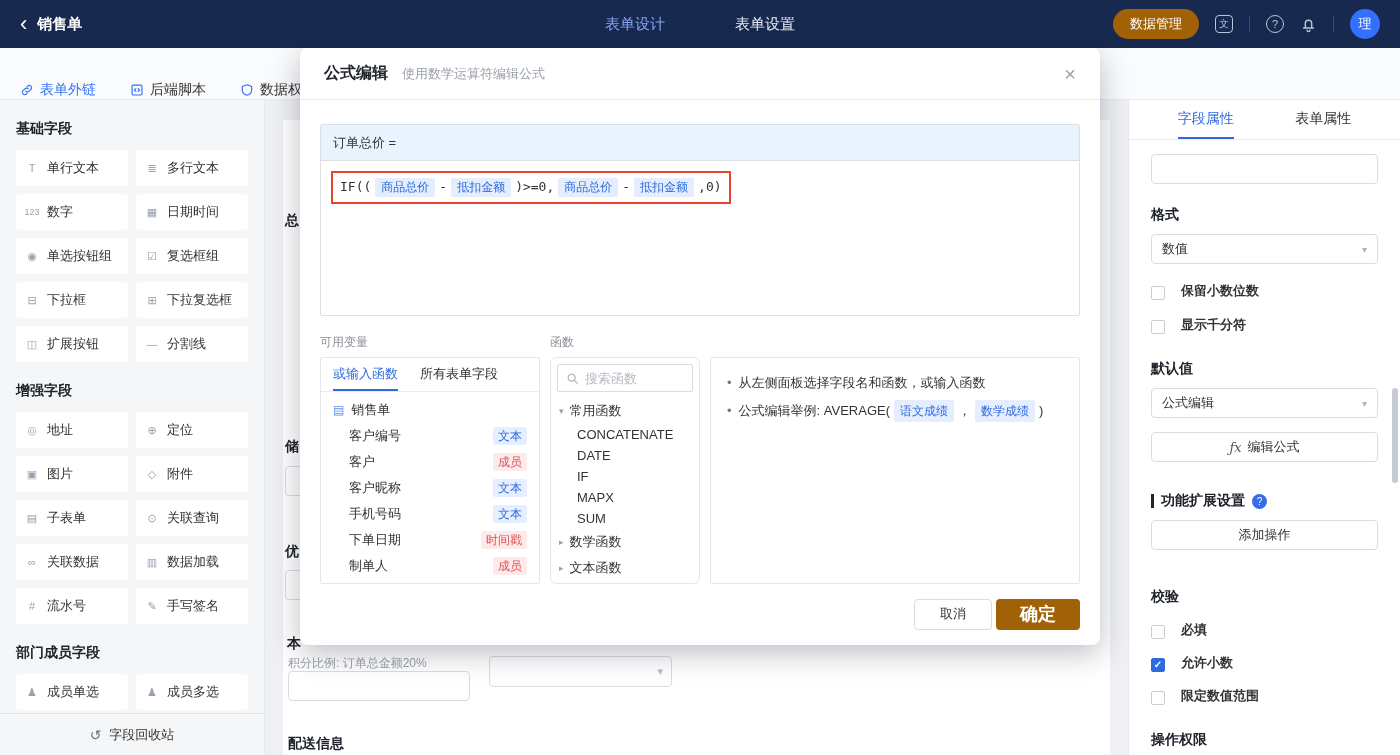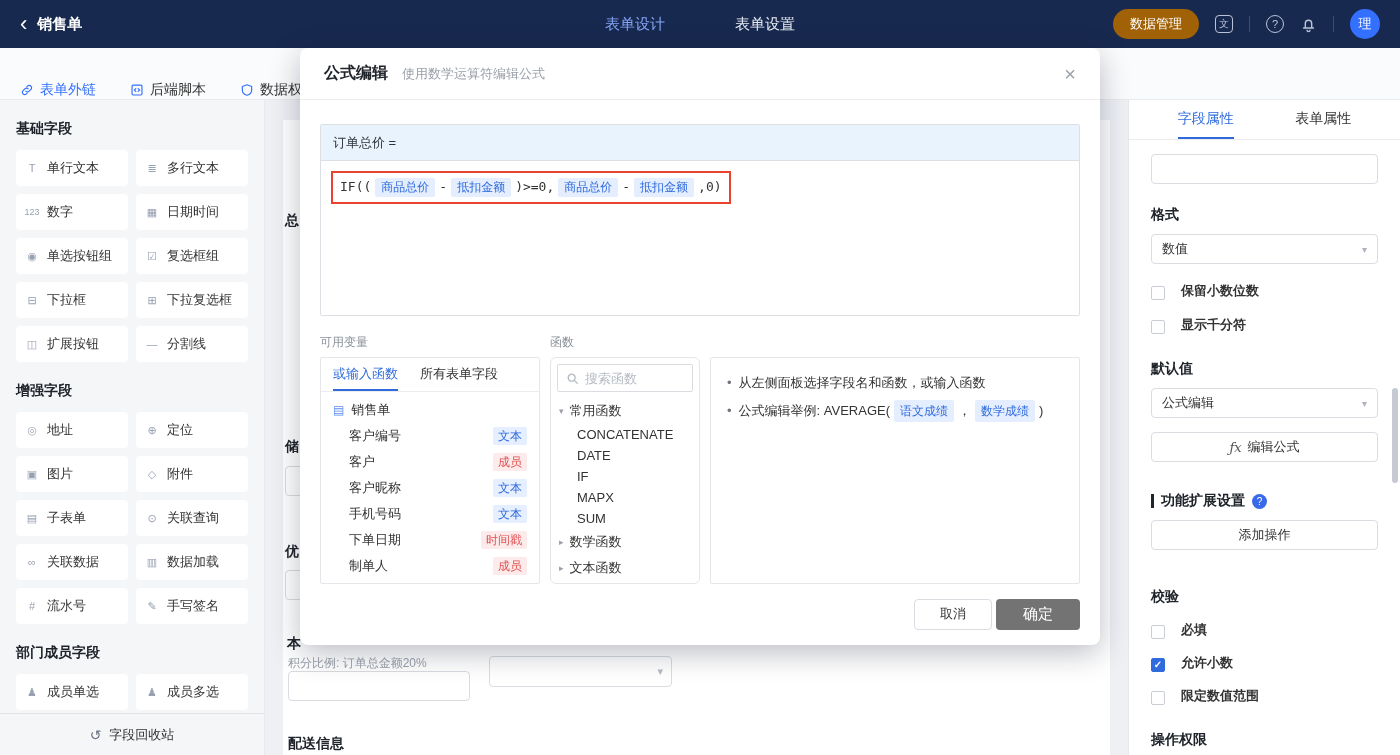--- a/index.html
+++ b/index.html
@@ -129,22 +129,22 @@
   .fgroup .car { color:#9aa0aa; font-size:9px; }
   .fitem { padding:3px 8px 3px 26px; font-size:13px; color:#333; cursor:pointer; }
   .info { flex:1; border:1px solid #e4e6ea; border-radius:2px; padding:14px 16px; font-size:13px;
           color:#333; line-height:1.7; background:#fff; }
   .tip { display:flex; align-items:flex-start; gap:7px; margin-bottom:6px; }
   .tip .bu { color:#6f7680; }
   .m-foot { position:absolute; bottom:0; left:0; right:0; height:62px; display:flex; align-items:center;
             justify-content:flex-end; gap:4px; padding:0 20px; }
   .btn-cancel { width:78px; height:31px; border:1px solid #d9dce1; border-radius:4px; background:#fff;
                 color:#333; font-size:13px; cursor:pointer; }
-  .btn-ok { min-width:84px; height:31px; border:none; border-radius:4px; background:#737373; color:#fff;
-            font-size:15px; cursor:pointer; }
+  .btn-ok { min-width:84px; height:31px; border:none; border-radius:4px; background:#a16207; color:#fff;
+            font-size:18px; cursor:pointer;font-weight:bold; }
 </style>
 </head>
 <body>
 
 <div class="topbar">
   <span class="tb-back">‹</span>
   <span class="tb-title">销售单</span>
   <div class="tb-nav">
     <span class="on">表单设计</span>
     <span class="off">表单设置</span>

